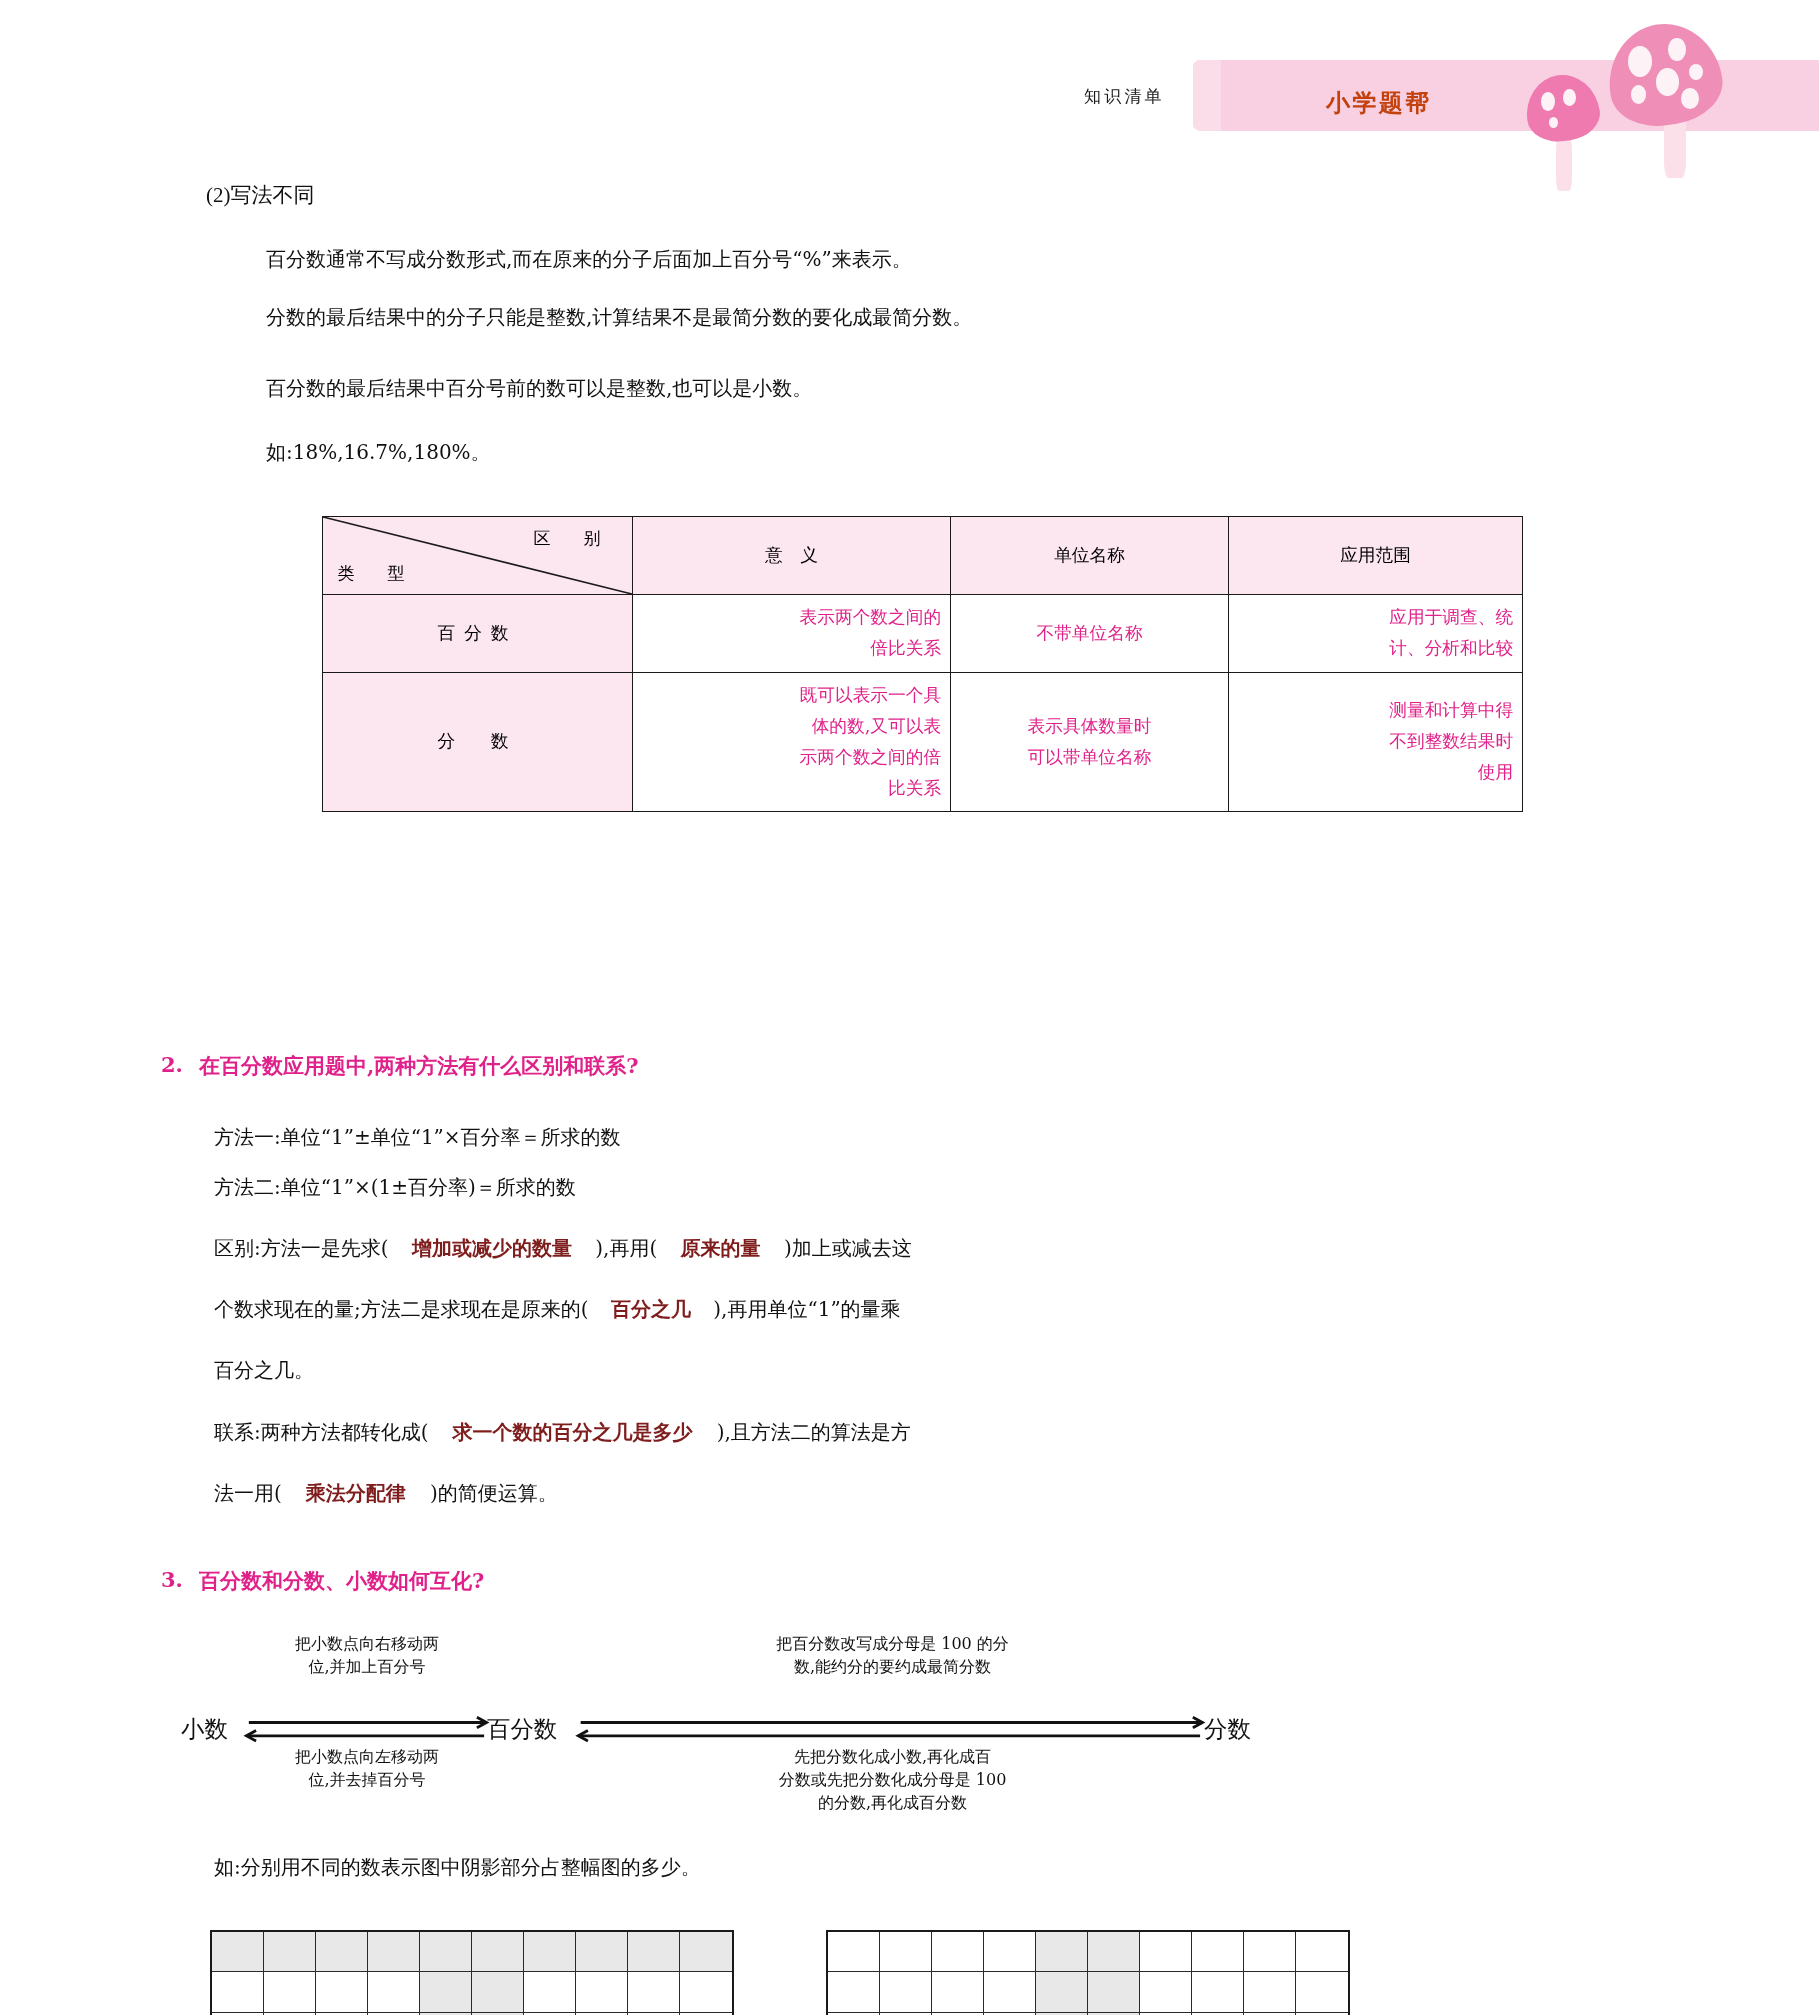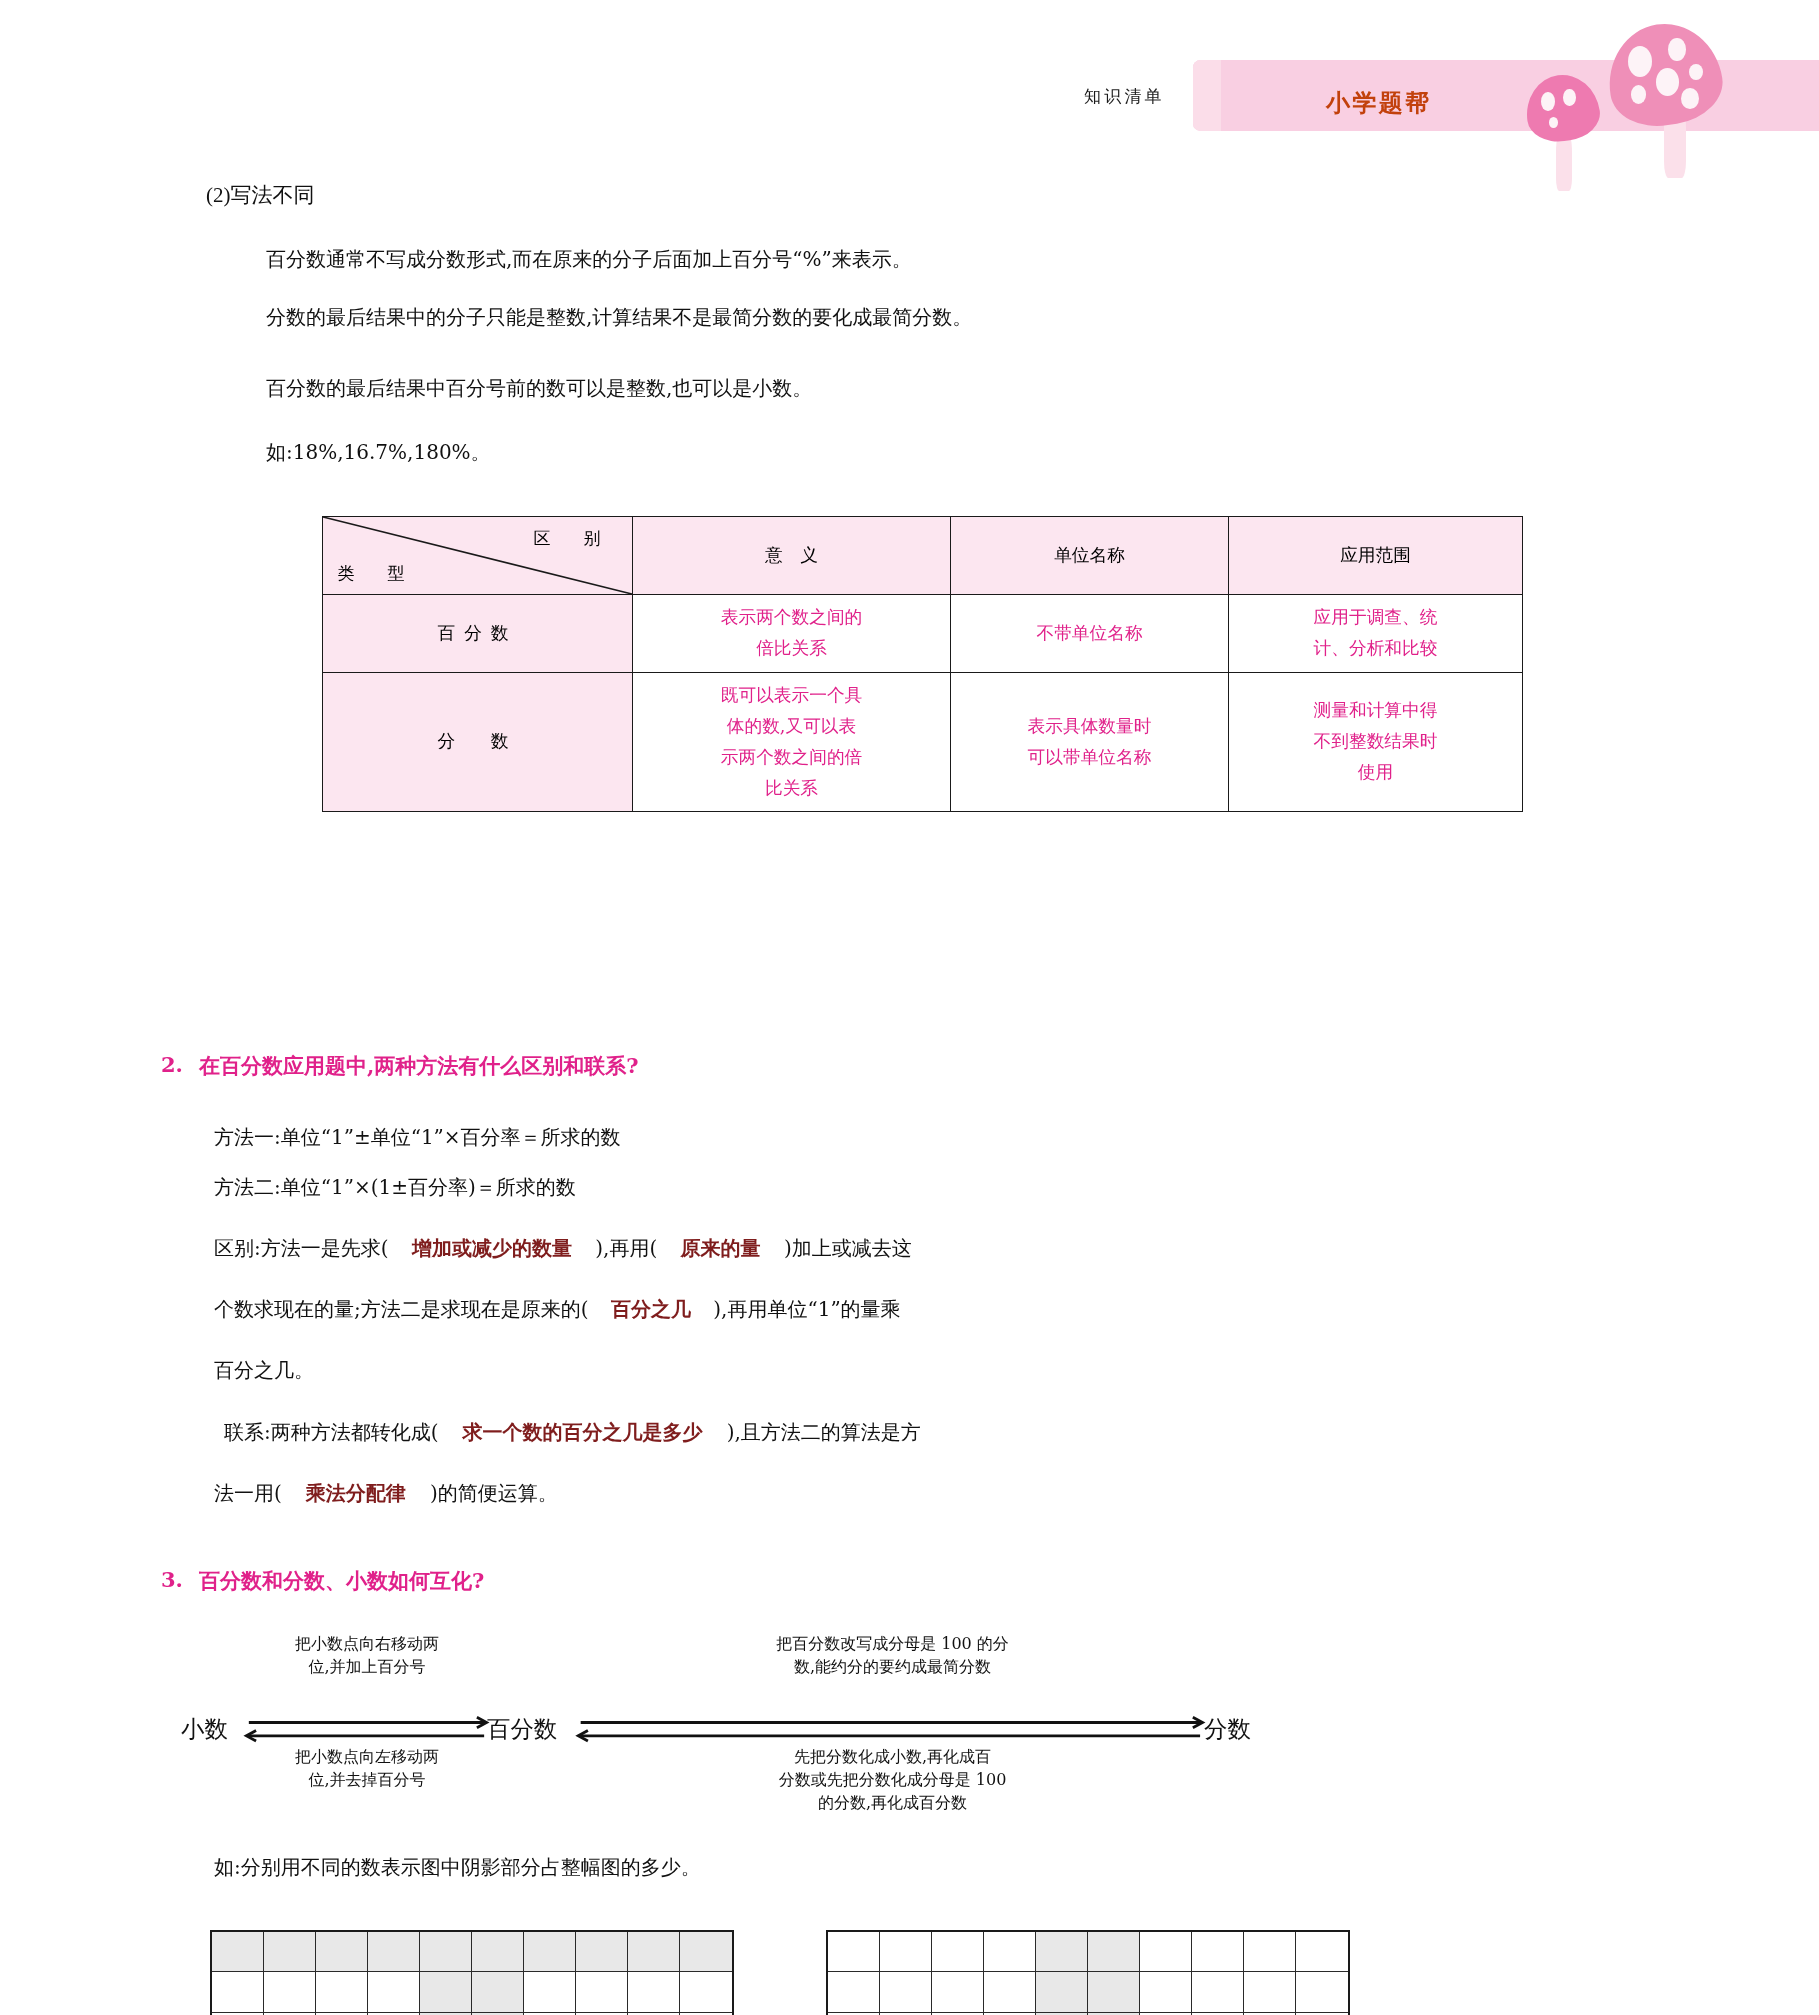--- a/index.html
+++ b/index.html
@@ -57,21 +57,21 @@
     border:1.2px solid #1a1a1a;
     font-family:"DejaVu Serif","Liberation Serif",serif;
     font-size:17.7px;
     text-align:center;
     vertical-align:middle;
     padding:7.3px 8.9px;
     line-height:1.75;
   }
   .cmp .hd{background:#fce6f0;height:77px;padding:0;}
   .cmp .lbl{background:#fce6f0;letter-spacing:8.9px;}
-  .cmp .ans{color:#e0218a;text-align:center;}
+  .cmp .ans{color:#e0218a;text-align:right;}
   .cmp .ansc{color:#e0218a;text-align:center;}
   .diag{
     position:relative;background:#fce6f0;height:77px;padding:0 !important;
   }
   .diag svg{position:absolute;left:0;top:0;width:100%;height:100%;}
   .diag .qb{position:absolute;right:23.4px;top:7.3px;font-size:17px;letter-spacing:8px;}
   .diag .lx{position:absolute;left:14.5px;bottom:5.6px;font-size:17px;letter-spacing:8px;}
 
   
   .conv{position:absolute;left:177px;top:1628px;width:1290px;height:181px;}
@@ -199,21 +199,21 @@
   </div>
 
   <div class="tx s50" style="left:214px;top:1296px;">
     <span>个数求现在的量;方法二是求现在是原来的(</span>
     <span class="pink" style="padding:0 16px;">百分之几</span>
     <span>),再用单位“1”的量乘</span>
   </div>
 
   <div class="tx s50" style="left:214px;top:1357px;">百分之几。</div>
 
-  <div class="tx s50" style="left:224px;top:1419px;">
+  <div class="tx s50" style="left:214px;top:1419px;">
     <span>联系:两种方法都转化成(</span>
     <span class="pink" style="padding:0 17.7px;">求一个数的百分之几是多少</span>
     <span>),且方法二的算法是方</span>
   </div>
 
   <div class="tx s50" style="left:214px;top:1480px;">
     <span>法一用(</span>
     <span class="pink" style="padding:0 17.7px;">乘法分配律</span>
     <span>)的简便运算。</span>
   </div>

